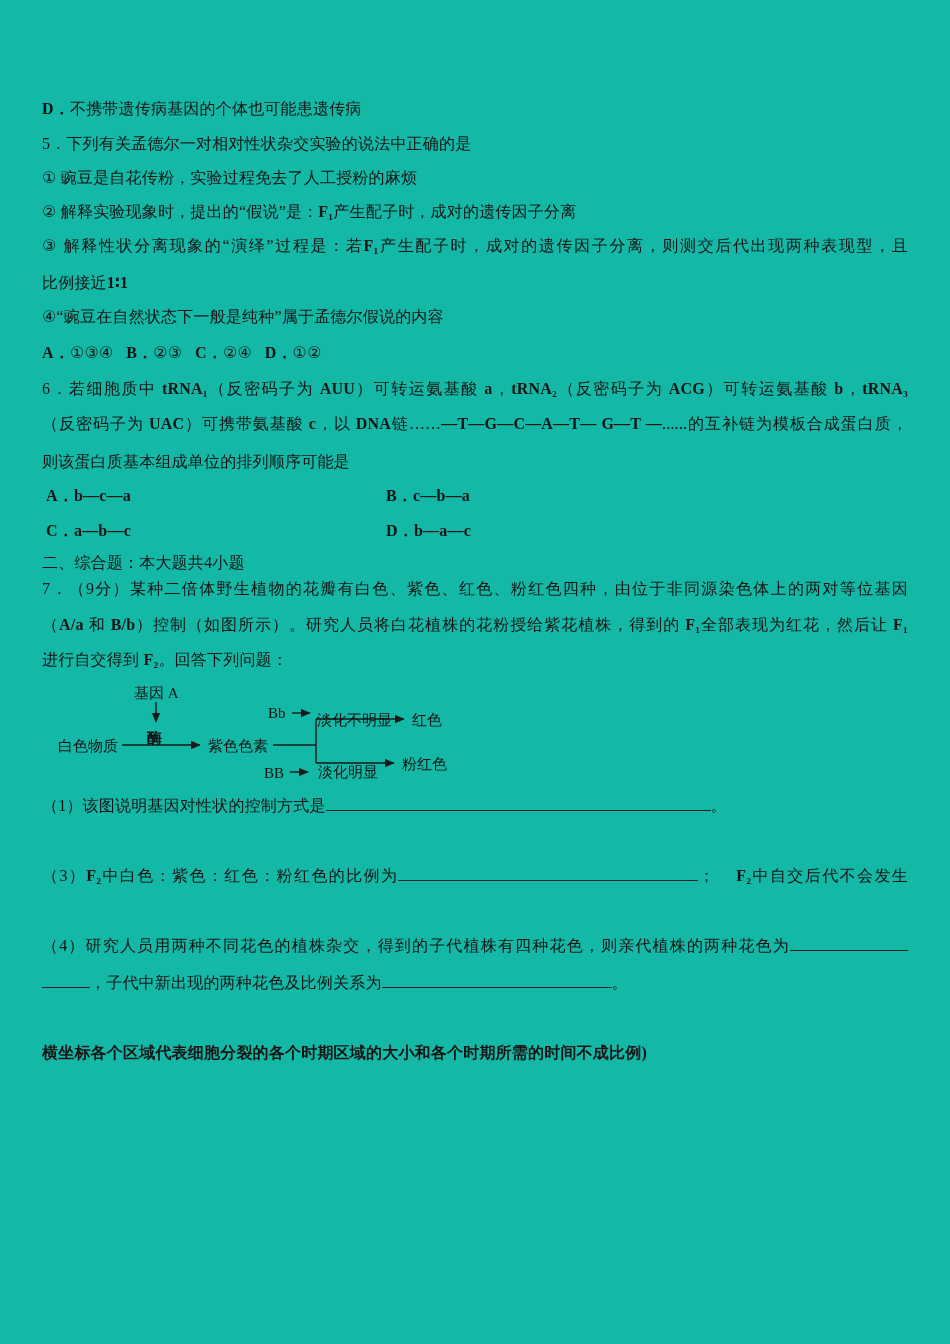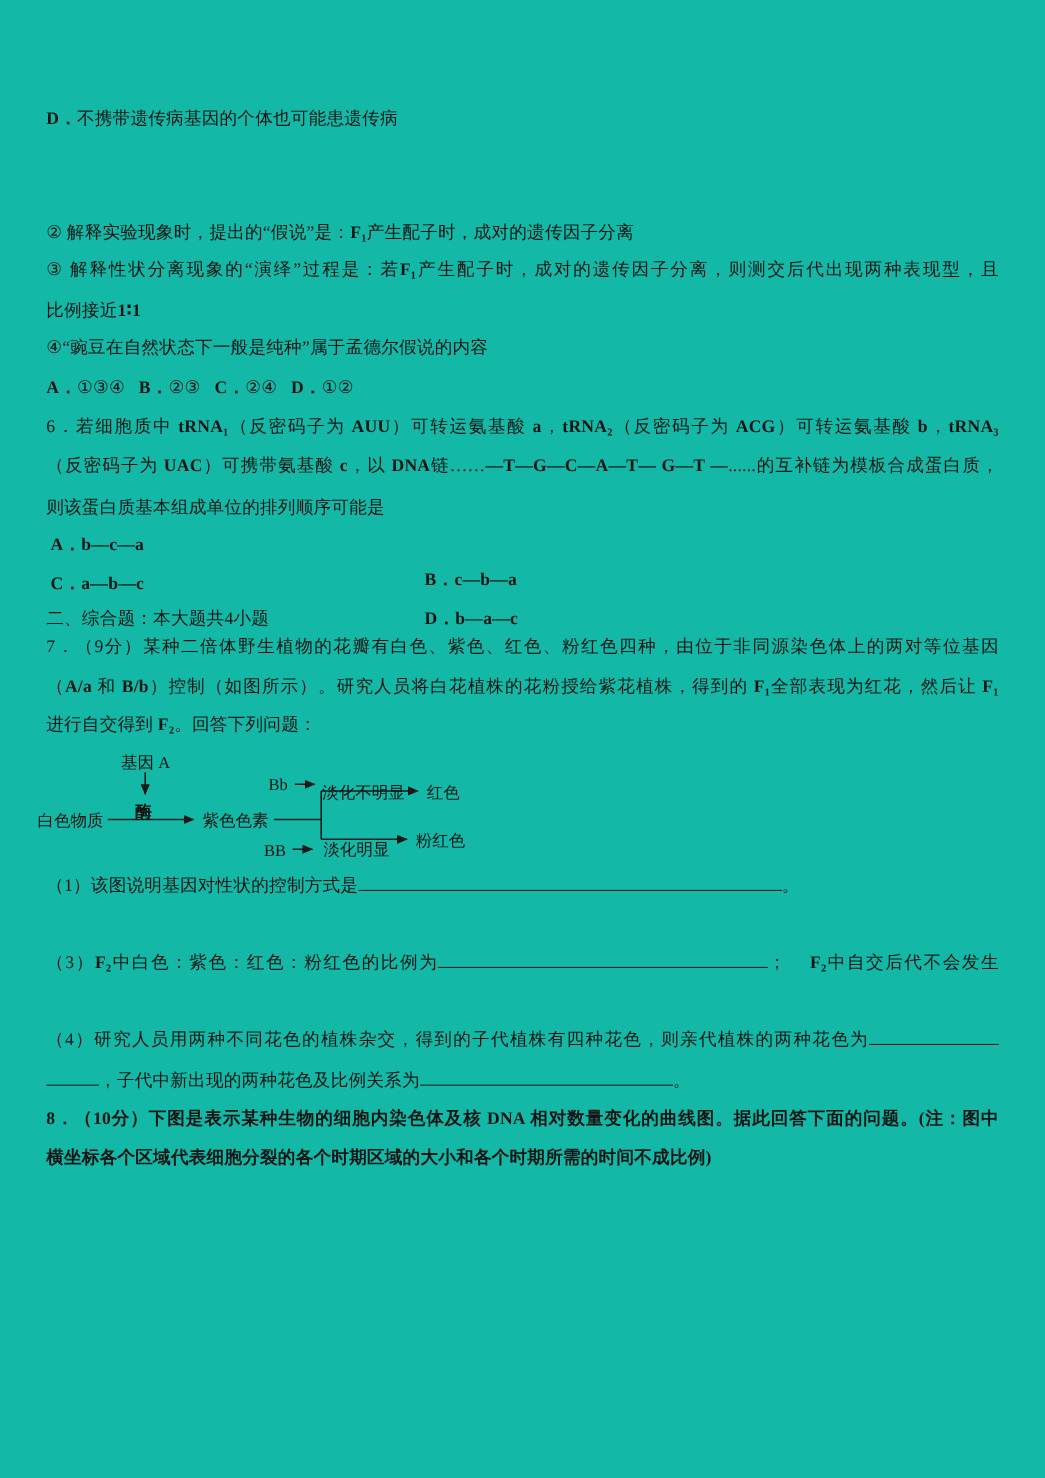--- a/index.html
+++ b/index.html
@@ -5,34 +5,36 @@
   html,body{margin:0;padding:0;background:#ffffff;}
   .page{
     position:relative;width:950px;height:1344px;background:#14b8a6;
     font-family:"Liberation Serif","DejaVu Serif","DejaVu Sans",serif;
     font-size:16px;color:#151515;overflow:hidden;
   }
   .ln{position:absolute;left:42px;line-height:20px;white-space:nowrap;letter-spacing:.2px;}
   .ln.just{width:866px;white-space:normal;text-align:justify;text-align-last:justify;}
   .ln.bold{font-weight:700;}
   .lb{font-weight:700;}
-  .col2{left:386px;margin-top:32px;}
+  .col2{left:386px;}
   .blank{display:inline-block;height:13px;border-bottom:1px solid #222;vertical-align:baseline;}
-  .diagram{position:absolute;left:28px;top:682px;width:450px;height:112px;}
+  .diagram{position:absolute;left:52px;top:682px;width:450px;height:112px;}
   .diagram svg{display:block;}
   .diagram text{font-family:inherit;font-size:15px;fill:#131313;}
   .diagram text.b{font-weight:700;}
   .diagram line{stroke:#1a1a1a;stroke-width:1.4;}
 </style>
 </head>
 <body>
 
 <div class="page">
 
   <div class="ln" style="top:99px"><span class="lb">D．</span><span>不携带遗传病基因的个体也可能患遗传病</span></div>
+  <div class="ln" style="top:134px"><span>5．下列有关孟德尔一对相对性状杂交实验的说法中正确的是</span></div>
+  <div class="ln" style="top:168px"><span>① 豌豆是自花传粉，实验过程免去了人工授粉的麻烦</span></div>
   <div class="ln" style="top:202px"><span>② 解释实验现象时，提出的“假说”是：</span><span class="lb">F₁</span><span>产生配子时，成对的遗传因子分离</span></div>
   <div class="ln just" style="top:236px"><span>③ 解释性状分离现象的“演绎”过程是：若</span><span class="lb">F₁</span><span>产生配子时，成对的遗传因子分离，则测交后代出现两种表现型，且</span></div>
   <div class="ln" style="top:273px"><span>比例接近</span><span class="lb">1∶1</span></div>
   <div class="ln" style="top:343px"><span class="lb">A．</span><span>①③④&nbsp;&nbsp;&nbsp;</span><span class="lb">B．</span><span>②③&nbsp;&nbsp;&nbsp;</span><span class="lb">C．</span><span>②④&nbsp;&nbsp;&nbsp;</span><span class="lb">D．</span><span>①②</span></div>
   <div class="ln" style="top:307px"><span>④“豌豆在自然状态下一般是纯种”属于孟德尔假说的内容</span></div>
 
   <div class="ln just" style="top:379px"><span>6．若细胞质中&nbsp;</span><span class="lb">tRNA₁</span><span>（反密码子为&nbsp;</span><span class="lb">AUU</span><span>）可转运氨基酸&nbsp;</span><span class="lb">a</span><span>，</span><span class="lb">tRNA₂</span><span>（反密码子为&nbsp;</span><span class="lb">ACG</span><span>）可转运氨基酸&nbsp;</span><span class="lb">b</span><span>，</span><span class="lb">tRNA₃</span></div>
   <div class="ln just" style="top:414px"><span>（反密码子为&nbsp;</span><span class="lb">UAC</span><span>）可携带氨基酸&nbsp;</span><span class="lb">c</span><span>，以&nbsp;</span><span class="lb">DNA</span><span>链……</span><span class="lb">—T—G—C—A—T— G—T —</span><span>......的互补链为模板合成蛋白质，</span></div>
   <div class="ln" style="top:452px"><span>则该蛋白质基本组成单位的排列顺序可能是</span></div>
 
@@ -81,16 +83,15 @@
       <text x="266" y="95">淡化明显</text>
       <text x="350" y="87">粉红色</text>
     </svg>
   </div>
 
   <div class="ln" style="top:796px"><span>（1）该图说明基因对性状的控制方式是</span><span class="blank" style="width: 385px;"></span><span>。</span></div>
   <div class="ln just" style="top:866px"><span>（3）</span><span class="lb">F₂</span><span>中白色：紫色：红色：粉红色的比例为</span><span class="blank" style="width: 300px;"></span><span>；&nbsp;&nbsp;&nbsp;&nbsp;</span><span class="lb">F₂</span><span>中自交后代不会发生</span></div>
   <div class="ln just" style="top:936px"><span>（4）研究人员用两种不同花色的植株杂交，得到的子代植株有四种花色，则亲代植株的两种花色为</span><span class="blank" style="width: 118px;"></span></div>
   <div class="ln" style="top:973px"><span class="blank" style="width: 48px;"></span><span>，子代中新出现的两种花色及比例关系为</span><span class="blank" style="width: 230px;"></span><span>。</span></div>
 
-  <div class="ln just bold" style="top:1008px"><span>8．（10分）下图是表示某种生物的细胞内染色体及核 DNA 相对数量变化的曲线图。据此回答下面的问题。(注：图中</span></div>
   <div class="ln bold" style="top:1043px"><span>横坐标各个区域代表细胞分裂的各个时期区域的大小和各个时期所需的时间不成比例)</span></div>
 
 </div>
 
 </body></html>

